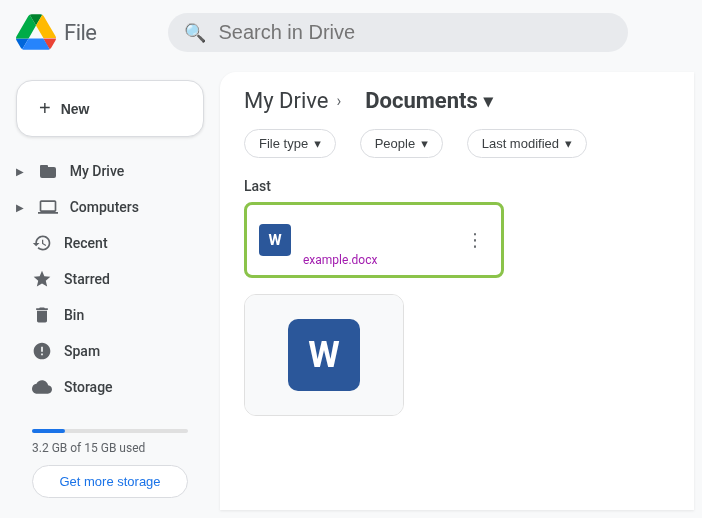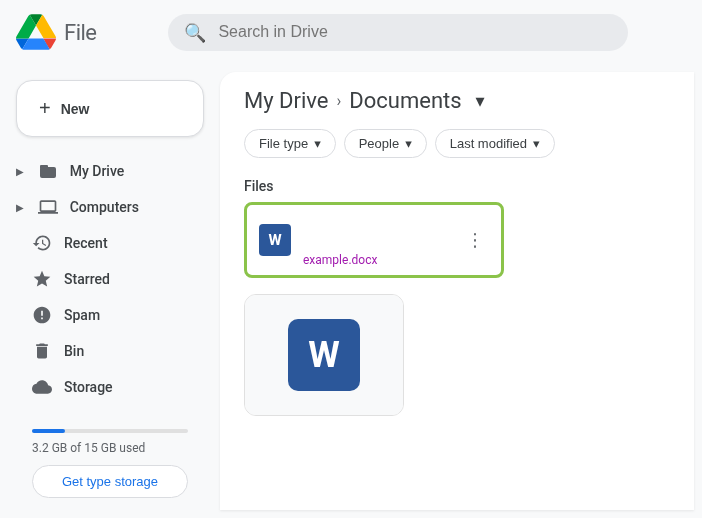--- a/index.html
+++ b/index.html
@@ -50,21 +50,21 @@
       background: #e8eaed;
       border-radius: 24px;
       padding: 8px 16px;
       gap: 12px;
       max-width: 460px;
     }
 
     .search-bar input {
       border: none;
       background: transparent;
-      font-size: 16px;
+      font-size: 20px;
       color: #404040;
       outline: none;
       width: 100%;
     }
 
     
     .main-layout {
       display: flex;
       flex: 1;
       overflow: hidden;
@@ -185,34 +185,35 @@
 
     .breadcrumb-item {
       font-size: 22px;
       color: #3c4043;
       font-weight: 400;
     }
 
     .breadcrumb-current {
       font-size: 22px;
       color: #3c4043;
-      font-weight: 400;
-      display: flex;
-      align-items: center;
-      gap: 12px;
+      font-weight: 700;
+      display: flex;
+      align-items: center;
+      gap: 4px;
+      margin-left: 16px;
     }
 
     .breadcrumb-arrow {
       color: #5f6368;
       font-size: 16px;
     }
 
     .filter-row {
       display: flex;
-      gap: 8px;
+      gap: 24px;
       margin-bottom: 20px;
     }
 
     .filter-btn {
       display: flex;
       align-items: center;
       gap: 6px;
       padding: 6px 14px;
       border: 1px solid #dadce0;
       border-radius: 20px;
@@ -378,51 +379,51 @@
           <svg width="20" height="20" viewBox="0 0 24 24" fill="#5f6368">
             <path d="M12 17.27L18.18 21l-1.64-7.03L22 9.24l-7.19-.61L12 2 9.19 8.63 2 9.24l5.46 4.73L5.82 21z"></path>
           </svg>
         </span>
         <span>Starred</span>
       </div>
 
       <div class="sidebar-item">
         <span class="sidebar-icon" style="margin-left:16px;">
           <svg width="20" height="20" viewBox="0 0 24 24" fill="#5f6368">
+            <path d="M6 19c0 1.1.9 2 2 2h8c1.1 0 2-.9 2-2V7H6v12zM19 4h-3.5l-1-1h-5l-1 1H5v2h14V4z"></path>
+          </svg>
+        </span>
+        <span>Bin</span>
+      </div>
+
+      <div class="sidebar-item">
+        <span class="sidebar-icon" style="margin-left:16px;">
+          <svg width="20" height="20" viewBox="0 0 24 24" fill="#5f6368">
             <path d="M12 2C6.48 2 2 6.48 2 12s4.48 10 10 10 10-4.48 10-10S17.52 2 12 2zm1 15h-2v-2h2v2zm0-4h-2V7h2v6z"></path>
           </svg>
         </span>
         <span>Spam</span>
-      </div>
-
-      <div class="sidebar-item">
-        <span class="sidebar-icon" style="margin-left:16px;">
-          <svg width="20" height="20" viewBox="0 0 24 24" fill="#5f6368">
-            <path d="M6 19c0 1.1.9 2 2 2h8c1.1 0 2-.9 2-2V7H6v12zM19 4h-3.5l-1-1h-5l-1 1H5v2h14V4z"></path>
-          </svg>
-        </span>
-        <span>Bin</span>
       </div>
 
       <div class="sidebar-item">
         <span class="sidebar-icon" style="margin-left:16px;">
           <svg width="20" height="20" viewBox="0 0 24 24" fill="#5f6368">
             <path d="M19.35 10.04C18.67 6.59 15.64 4 12 4 9.11 4 6.6 5.64 5.35 8.04 2.34 8.36 0 10.91 0 14c0 3.31 2.69 6 6 6h13c2.76 0 5-2.24 5-5 0-2.64-2.05-4.78-4.65-4.96z"></path>
           </svg>
         </span>
         <span>Storage</span>
       </div>
     </div>
 
     <div class="storage-section">
       <div class="storage-bar-bg">
         <div class="storage-bar-fill"></div>
       </div>
       <div class="storage-text">3.2 GB of 15 GB used</div>
-      <button class="get-storage-btn">Get type storage</button>
+      <button class="get-storage-btn">Get more storage</button>
     </div>
   </div>
 
   <div class="content">
 
     <div class="breadcrumb">
       <span class="breadcrumb-item">My Drive</span>
       <span class="breadcrumb-arrow">›</span>
       <span class="breadcrumb-current">
         <span>Documents</span>
@@ -438,21 +439,21 @@
       <button class="filter-btn">
         <span>People</span>
         <span>▾</span>
       </button>
       <button class="filter-btn">
         <span>Last modified</span>
         <span>▾</span>
       </button>
     </div>
 
-    <div class="section-label">Files</div>
+    <div class="section-label">Last</div>
 
     <div class="file-list-row">
       <div class="file-icon-word">W</div>
       <span class="file-name">example.docx</span>
       <button class="file-menu-btn">⋮</button>
     </div>
 
     <div class="file-card">
       <div class="file-card-preview">
         <div class="word-icon-large">W</div>

